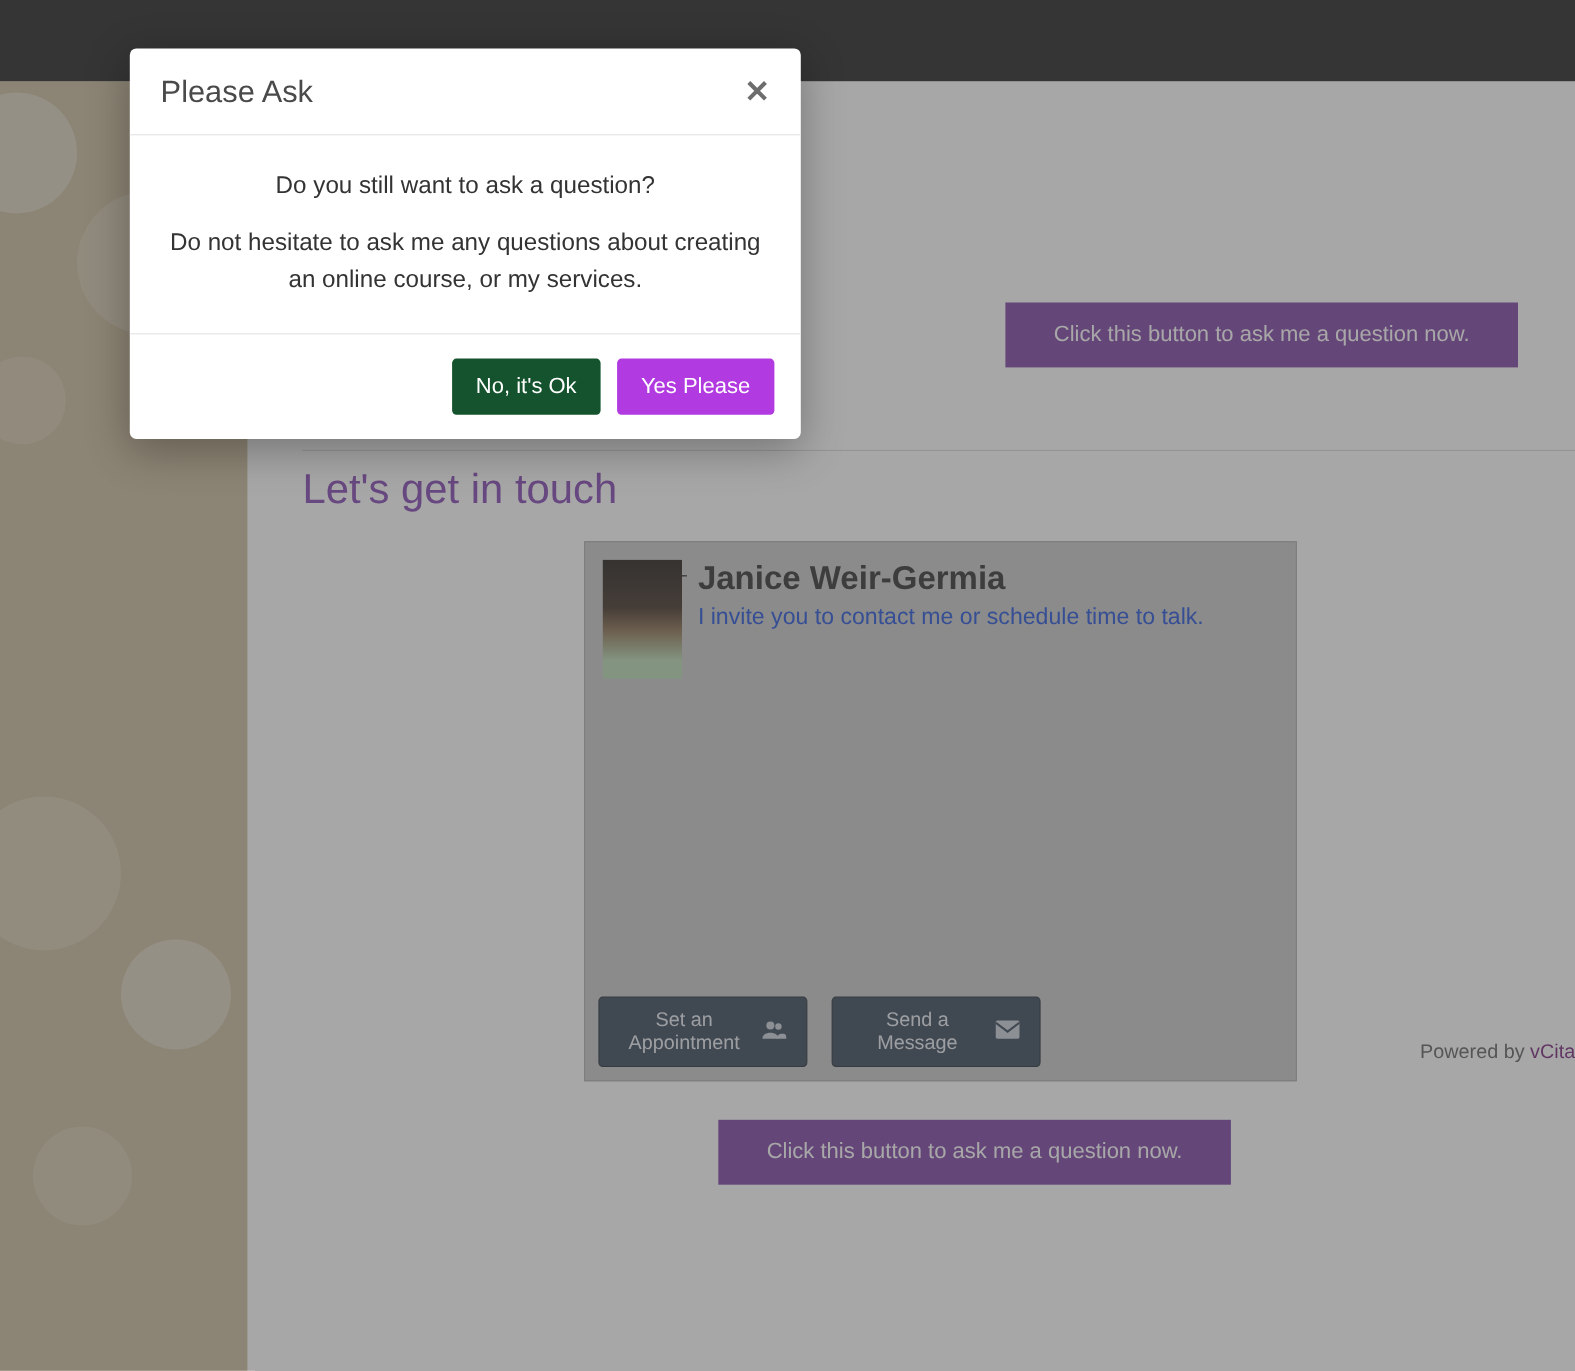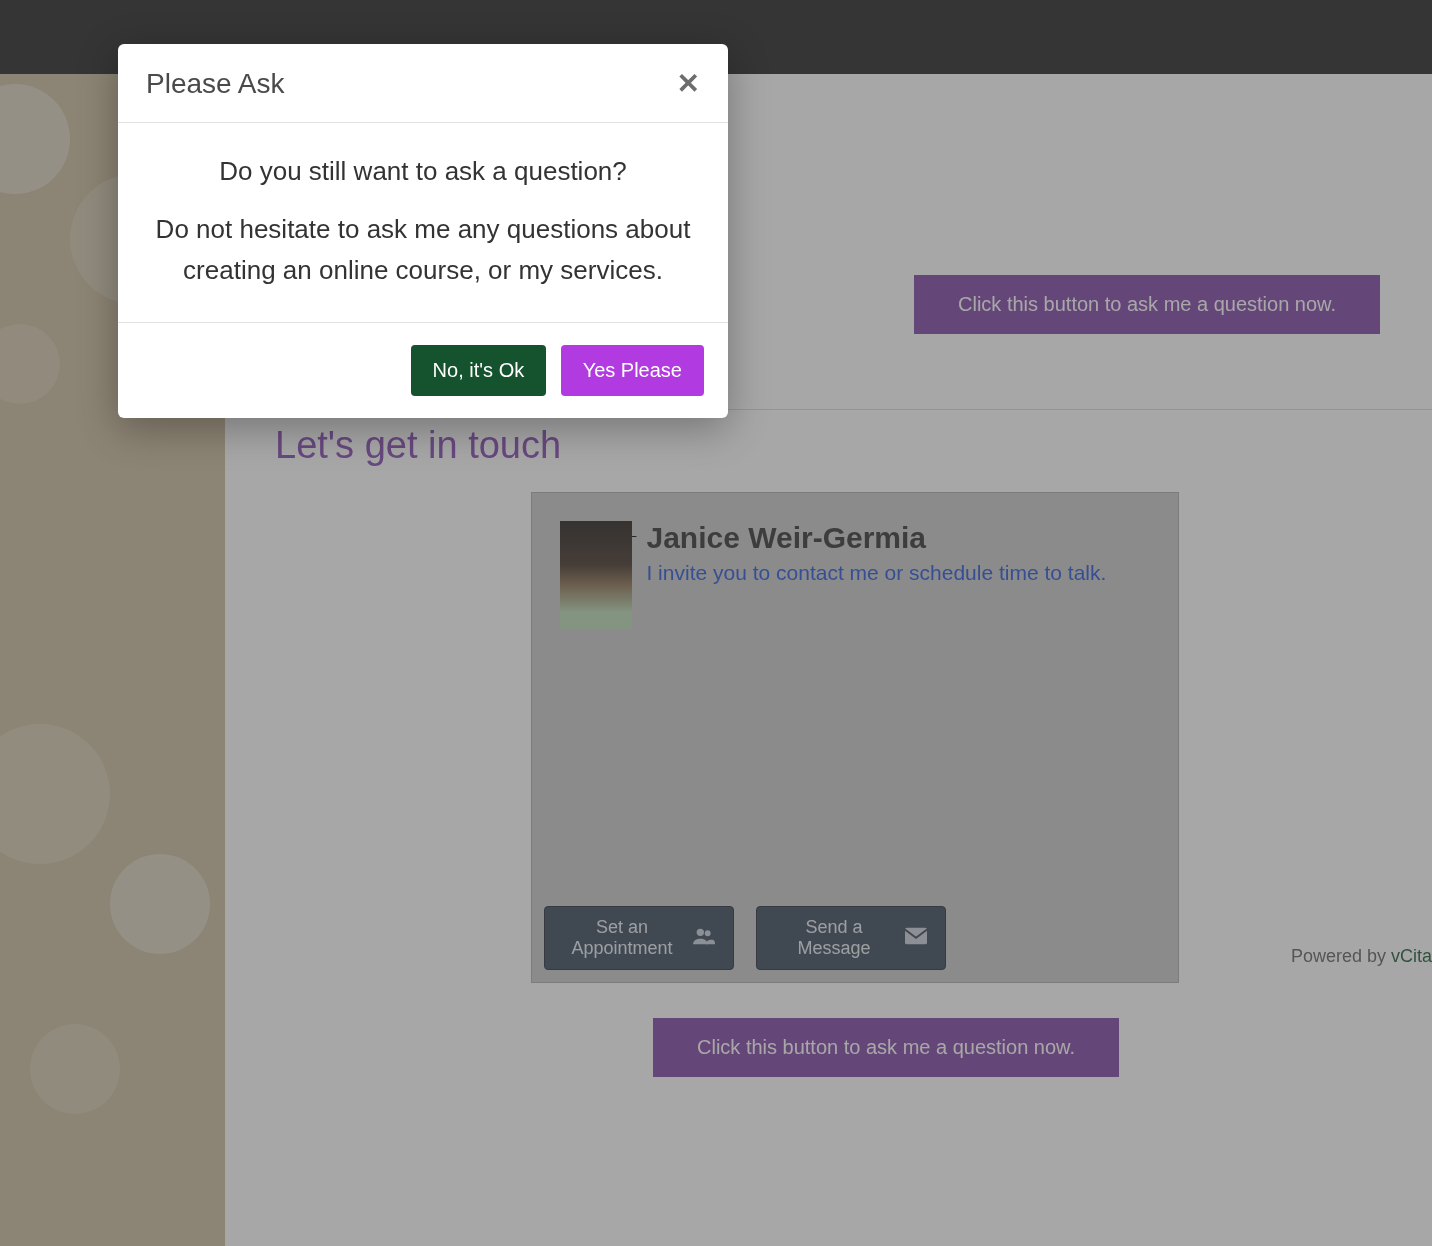--- a/index.html
+++ b/index.html
@@ -83,21 +83,21 @@
       border-top: 1px solid #d8d8d8;
     }
     .contact-card {
       position: absolute;
       top: 418px;
       left: 306px;
       width: 648px;
       height: 491px;
       border: 1px solid #a9a9a9;
       background: #c6c6c6;
-      padding: 28px;
+      padding: 16px;
       text-decoration: underline;
     }
     .avatar {
       width: 72px;
       height: 108px;
       background: linear-gradient(180deg, #1b1612 0%, #3b2a1f 40%, #8b7050 60%, #b7d9b2 85%);
       display: inline-block;
       vertical-align: top;
     }
     .contact-text {
@@ -131,21 +131,21 @@
       width: 190px;
       justify-content: space-between;
     }
     .powered {
       position: absolute;
       top: 872px;
       right: 0px;
       font-size: 18px;
       color: #5a5a5a;
     }
-    .powered .link { color: #14532d; }
+    .powered .link { color: #701a75; }
     .btn-row2 {
       position: absolute;
       top: 944px;
       left: 428px;
     }
     
     .overlay {
       position: absolute;
       inset: 0;
       background: rgba(80,80,80,0.5);
@@ -171,21 +171,21 @@
       font-size: 28px;
       color: #6d6d6d;
       cursor: pointer;
       font-weight: 700;
       line-height: 1;
     }
     .modal-body {
       padding: 28px 28px 32px 28px;
       text-align: center;
       color: #333;
-      font-size: 26px;
+      font-size: 22px;
       line-height: 1.55;
     }
     .modal-body p + p { margin-top: 18px; }
     .modal-footer {
       border-top: 1px solid #e3e3e3;
       padding: 22px 24px;
       text-align: right;
     }
     .btn-gray {
       background: #14532d;

